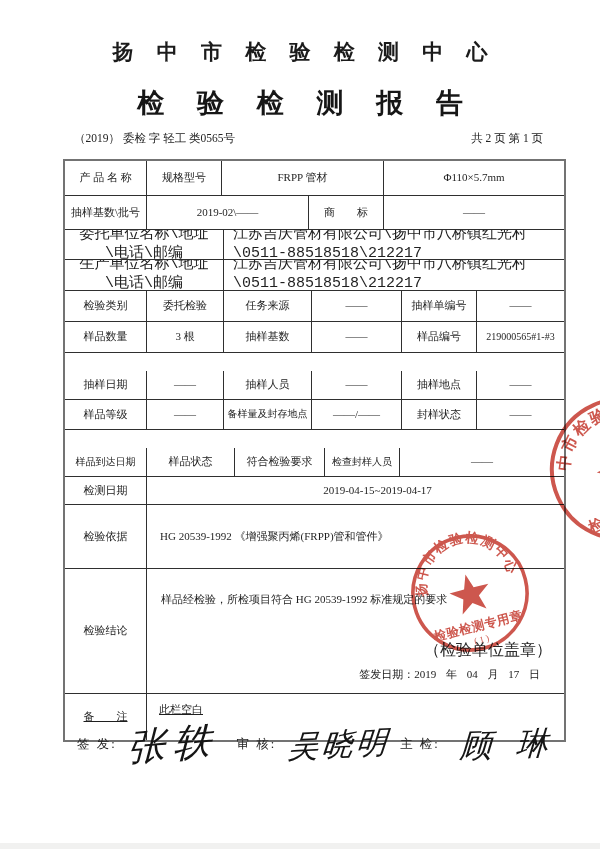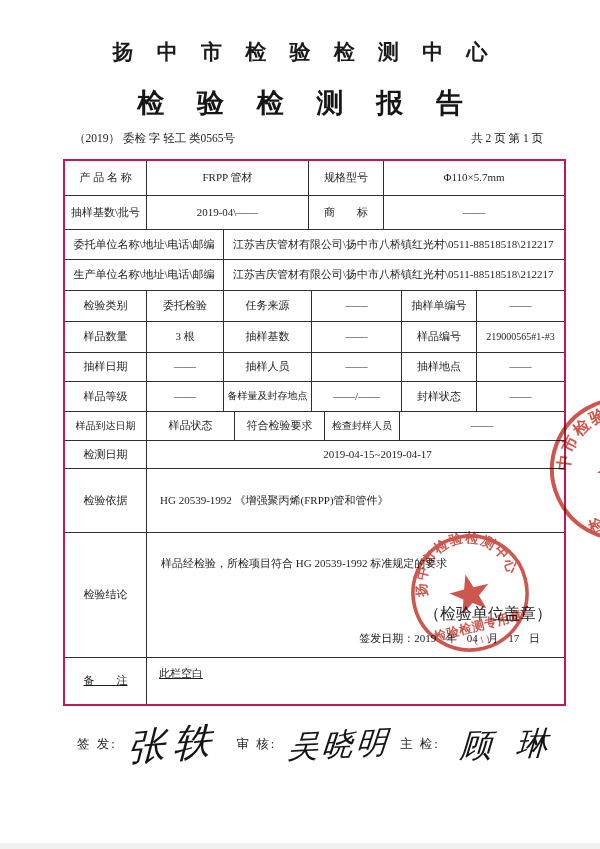--- a/index.html
+++ b/index.html
@@ -17,41 +17,41 @@
     margin-top:19px; text-align:center; font-size:27px; font-weight:bold;
     letter-spacing:13px; padding-left:13px; color:#161616;
   }
   .meta-line {
     margin-top:10px; padding:0 57px 0 74px; display:flex;
     justify-content:space-between; font-size:11.5px; color:#222;
   }
   
   .report-table {
     position:relative; margin:13px 0 0 63px; width:503px;
-    border:2px solid #be185d; z-index:1; background:transparent;
+    border:2px solid #737373; z-index:1; background:transparent;
   }
   .tr { display:flex; border-bottom:1px solid #2f2f2f; }
   .tr:last-child { border-bottom:none;text-decoration:underline; }
   .td {
     display:flex; align-items:center; justify-content:center;
     border-right:1px solid #2f2f2f; font-size:11px; text-align:center;
     padding:1px 3px; line-height:1.25; overflow:hidden;
   }
   .td:last-child { border-right:none; flex:1; }
   .lab { color:#1c1c1c; }
   .a-left { justify-content:flex-start; text-align:left; }
-  .small { font-size:11px; }
+  .small { font-size:15px;font-family:Liberation Mono, monospace; }
   .tiny  { font-size:10px; }
   
   .w82{width:82px;} .w162{width:162px;} .w75{width:75px;}
   .w159{width:159px;} .w77{width:77px;} .w88{width:88px;}
   .w90{width:90px;}
   
   .h35{height:35px;} .h34{height:34px;} .h30{height:30px;} .h31{height:31px;}
-  .h29{height:29px;} .h28{height:28px;gap:44px;} .h64{height:64px;} .h125{height:125px;}
+  .h29{height:29px;margin-top:18px;} .h28{height:28px;gap:44px;} .h64{height:64px;} .h125{height:125px;}
   .h46{height:46px;}
   
   .conclusion-cell {
     position:relative; display:block; padding:24px 14px 0 14px;
     text-align:left; font-size:11px;
   }
   .seal-note {
     position:absolute; right:12px; bottom:33px; font-size:16px; color:#2a2a2a;margin-left:48px;
   }
   .issue-date-line {
@@ -91,28 +91,28 @@
 
   <div class="meta-line">
     <span>（2019） 委检 字 轻工 类0565号</span>
     <span>共 2 页 第 1 页</span>
   </div>
 
   <div class="report-table">
 
     <div class="tr h35">
       <div class="td lab w82">产 品 名 称</div>
+      <div class="td lab w75">规格型号</div>
       <div class="td w162">FRPP 管材</div>
-      <div class="td lab w75">规格型号</div>
       <div class="td">Φ110×5.7mm</div>
     </div>
 
     <div class="tr h34">
       <div class="td lab w82">抽样基数\批号</div>
-      <div class="td w162">2019-04\——</div>
+      <div class="td w162">2019-02\——</div>
       <div class="td lab w75">商　　标</div>
       <div class="td">——</div>
     </div>
 
     <div class="tr h30">
       <div class="td lab w159 small">委托单位名称\地址\电话\邮编</div>
       <div class="td a-left small" style="padding-left:9px;">江苏吉庆管材有限公司\扬中市八桥镇红光村\0511-88518518\212217</div>
     </div>
 
     <div class="tr h31">

